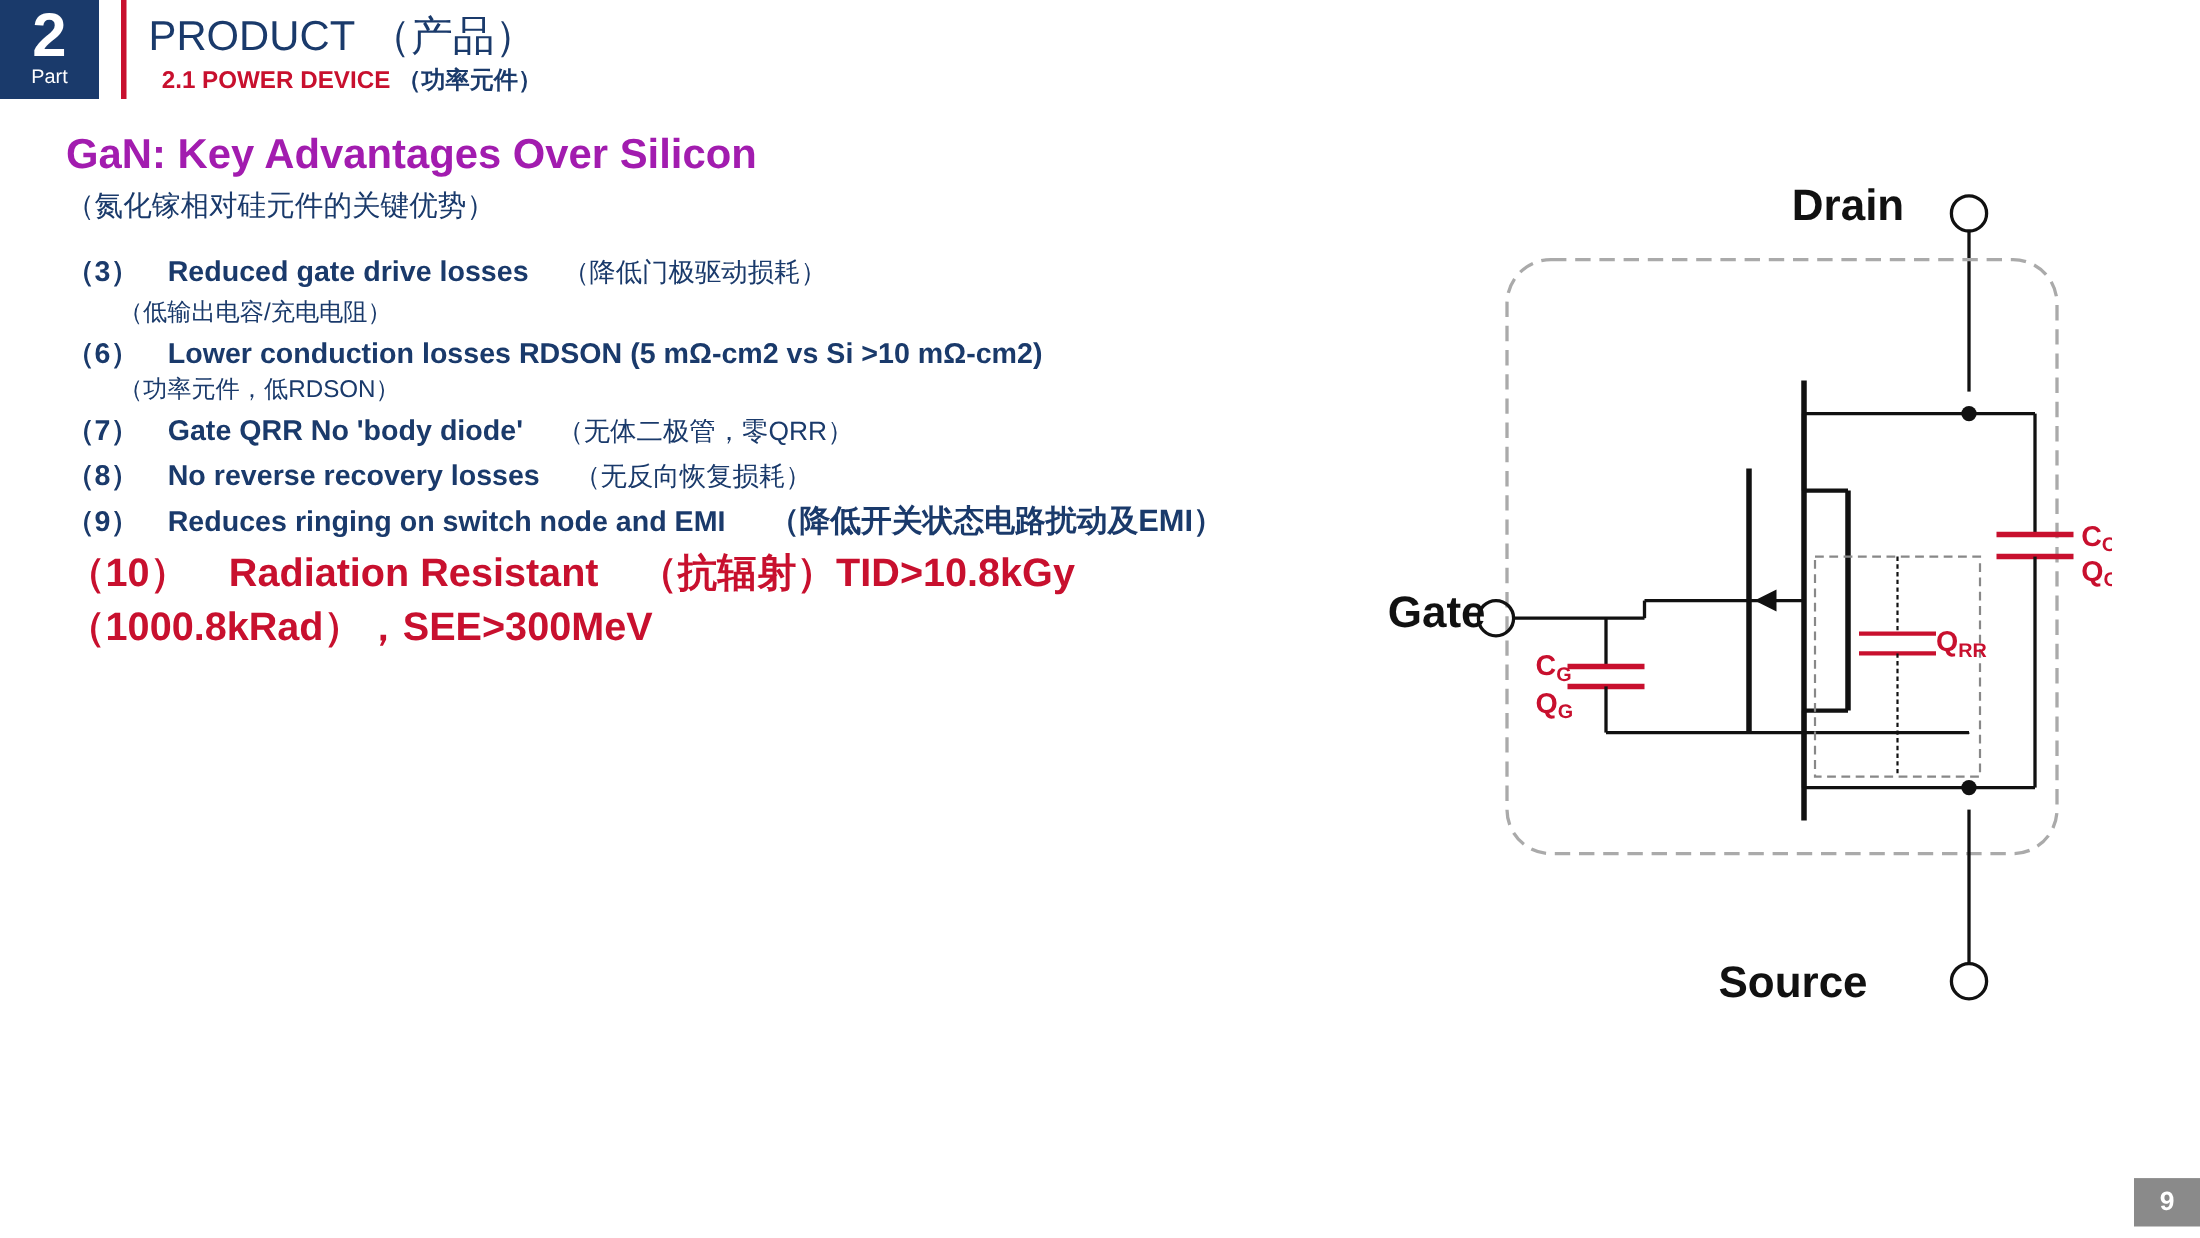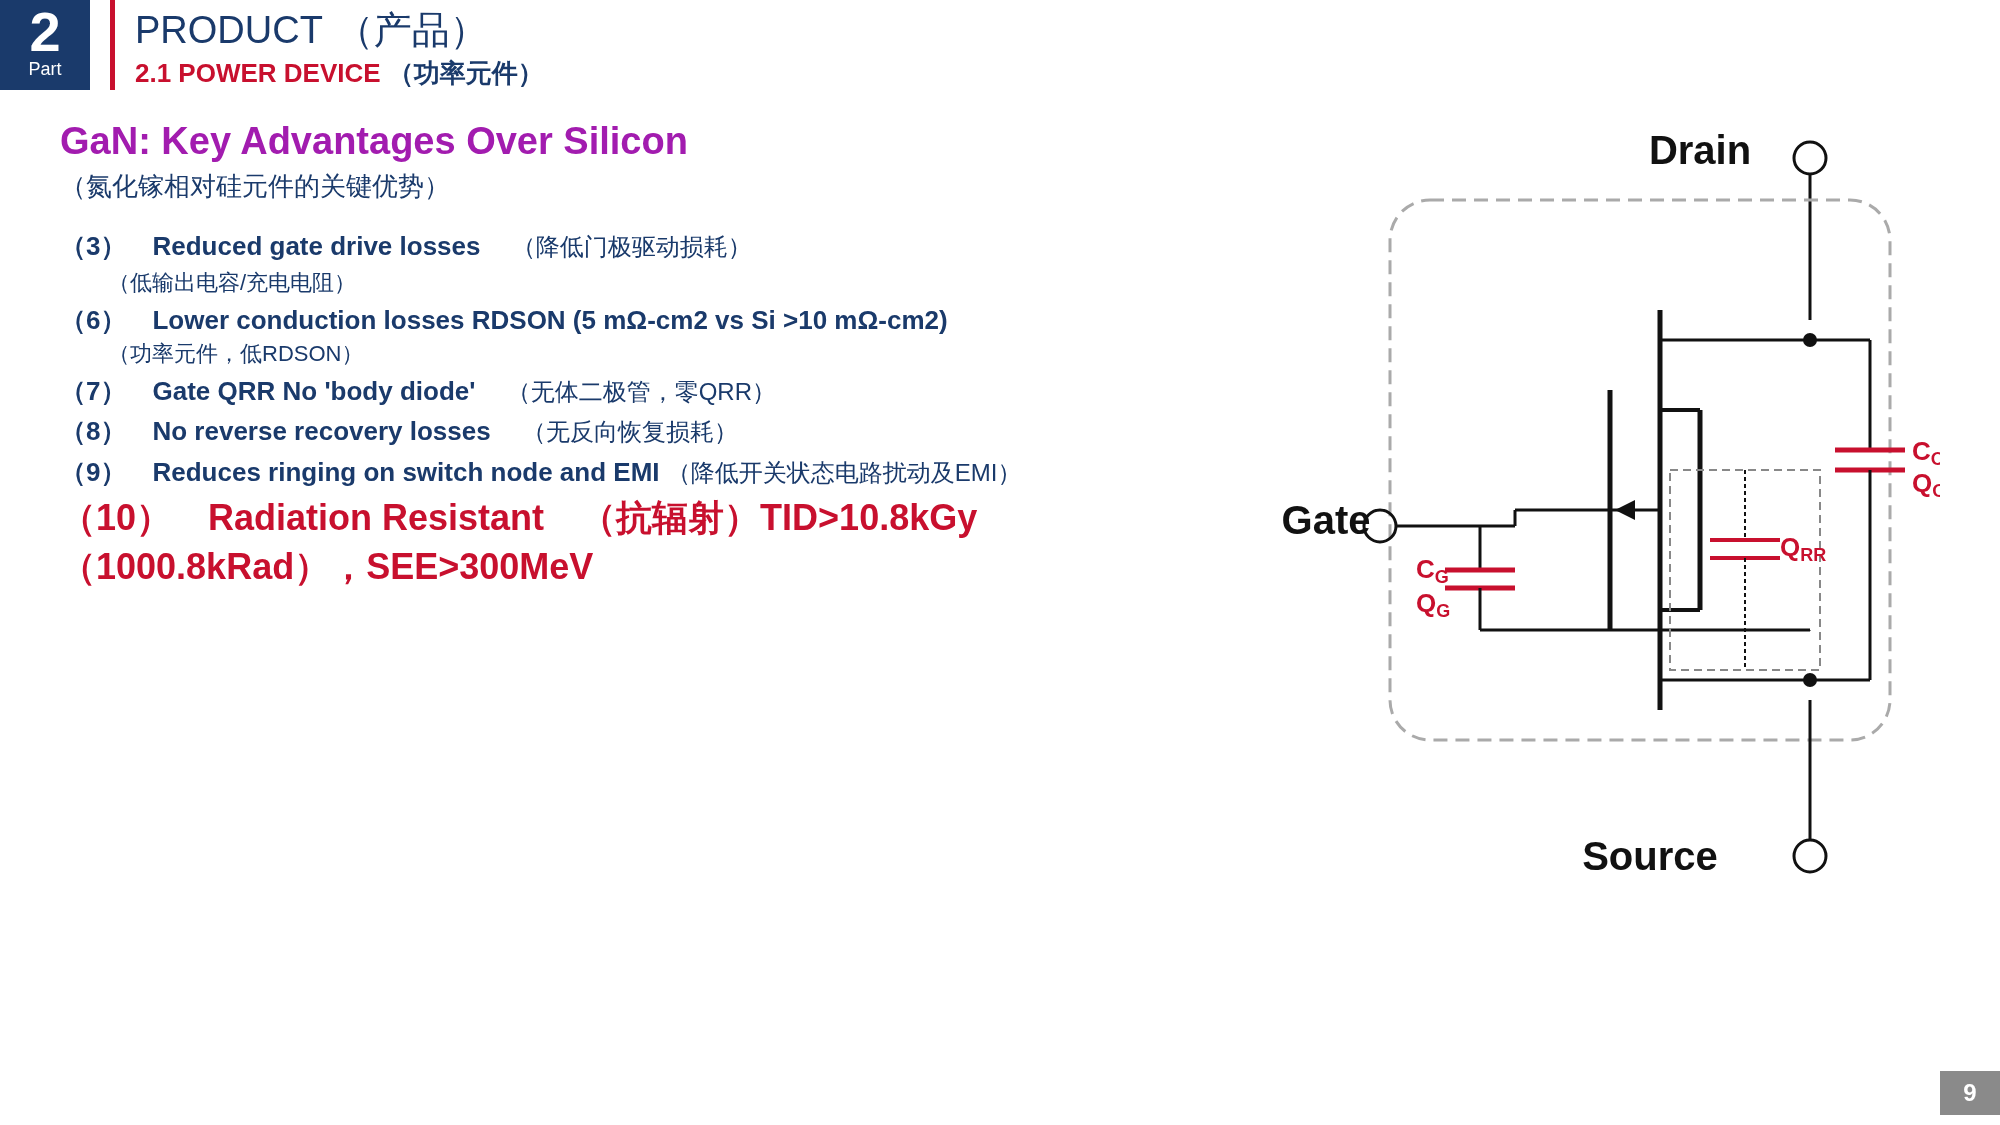--- a/index.html
+++ b/index.html
@@ -49,23 +49,24 @@
     .header-main-title {
       font-size: 46px;
       font-weight: bold;
       color: #1a3a6b;
     }
     .header-main-title span {
       font-weight: normal;
       font-size: 38px;
     }
     .header-sub-title {
-      font-size: 26px;
+      font-size: 22px;
       font-weight: bold;
       color: #c8102e;
+      margin-left: 12px;
     }
 
     
     .main-content {
       display: flex;
       padding: 30px 60px 20px 60px;
       gap: 40px;
     }
 
     
@@ -104,22 +105,23 @@
       font-size: 36px;
       font-weight: bold;
       color: #c8102e;
     }
 
     
     .right-diagram {
       width: 700px;
       display: flex;
       align-items: center;
-      justify-content: flex-end;
+      justify-content: center;
       flex-shrink: 0;
+      margin-top: 36px;
     }
 
     
     .page-number {
       position: absolute;
       bottom: 10px;
       right: 0;
       background: #8a8a8a;
       color: #fff;
       width: 60px;
@@ -193,21 +195,21 @@
     <div class="advantage-item">
       <div class="advantage-main">
         <span>（8）　</span><span>No reverse recovery losses</span>
         <span style="font-weight:normal; font-size:24px;">　（无反向恢复损耗）</span>
       </div>
     </div>
 
     <div class="advantage-item">
       <div class="advantage-main">
         <span>（9）　</span><span>Reduces ringing on switch node and EMI</span>
-        <span style="font-weight:normal; font-size:24px;">（降低开关状态电路扰动及EMI）</span>
+        <span style="font-weight:bold; font-size:28px;margin-left:32px;">（降低开关状态电路扰动及EMI）</span>
       </div>
     </div>
 
     <div class="item-10">
       <span>（10）　Radiation Resistant　（抗辐射）TID&gt;10.8kGy　（1000.8kRad），SEE&gt;300MeV</span>
     </div>
   </div>
 
   <div class="right-diagram">
     <svg width="660" height="780" viewBox="0 0 660 780">

